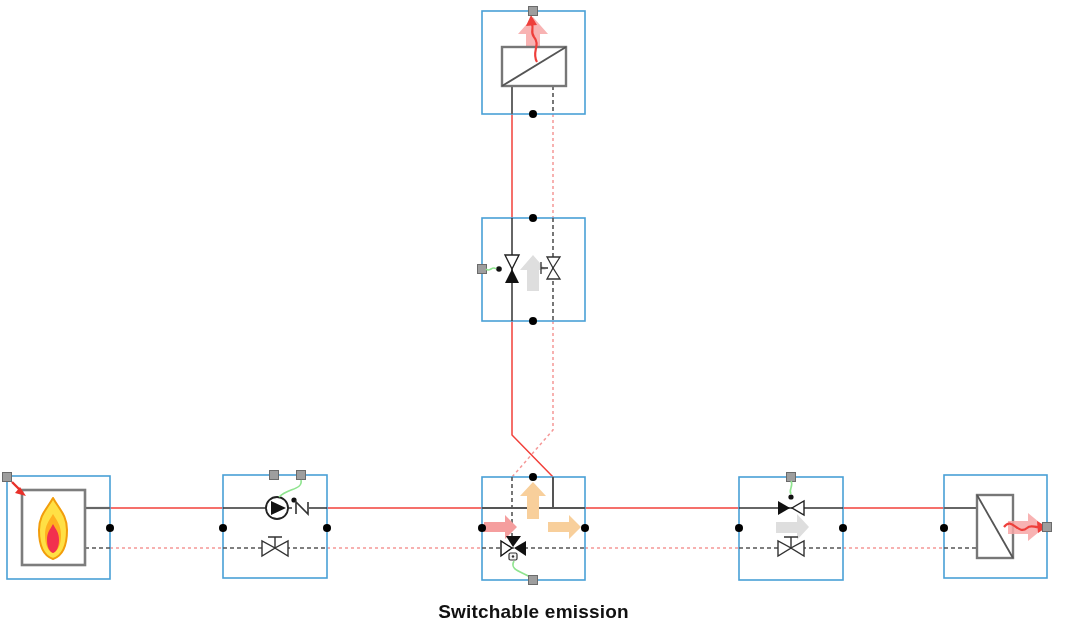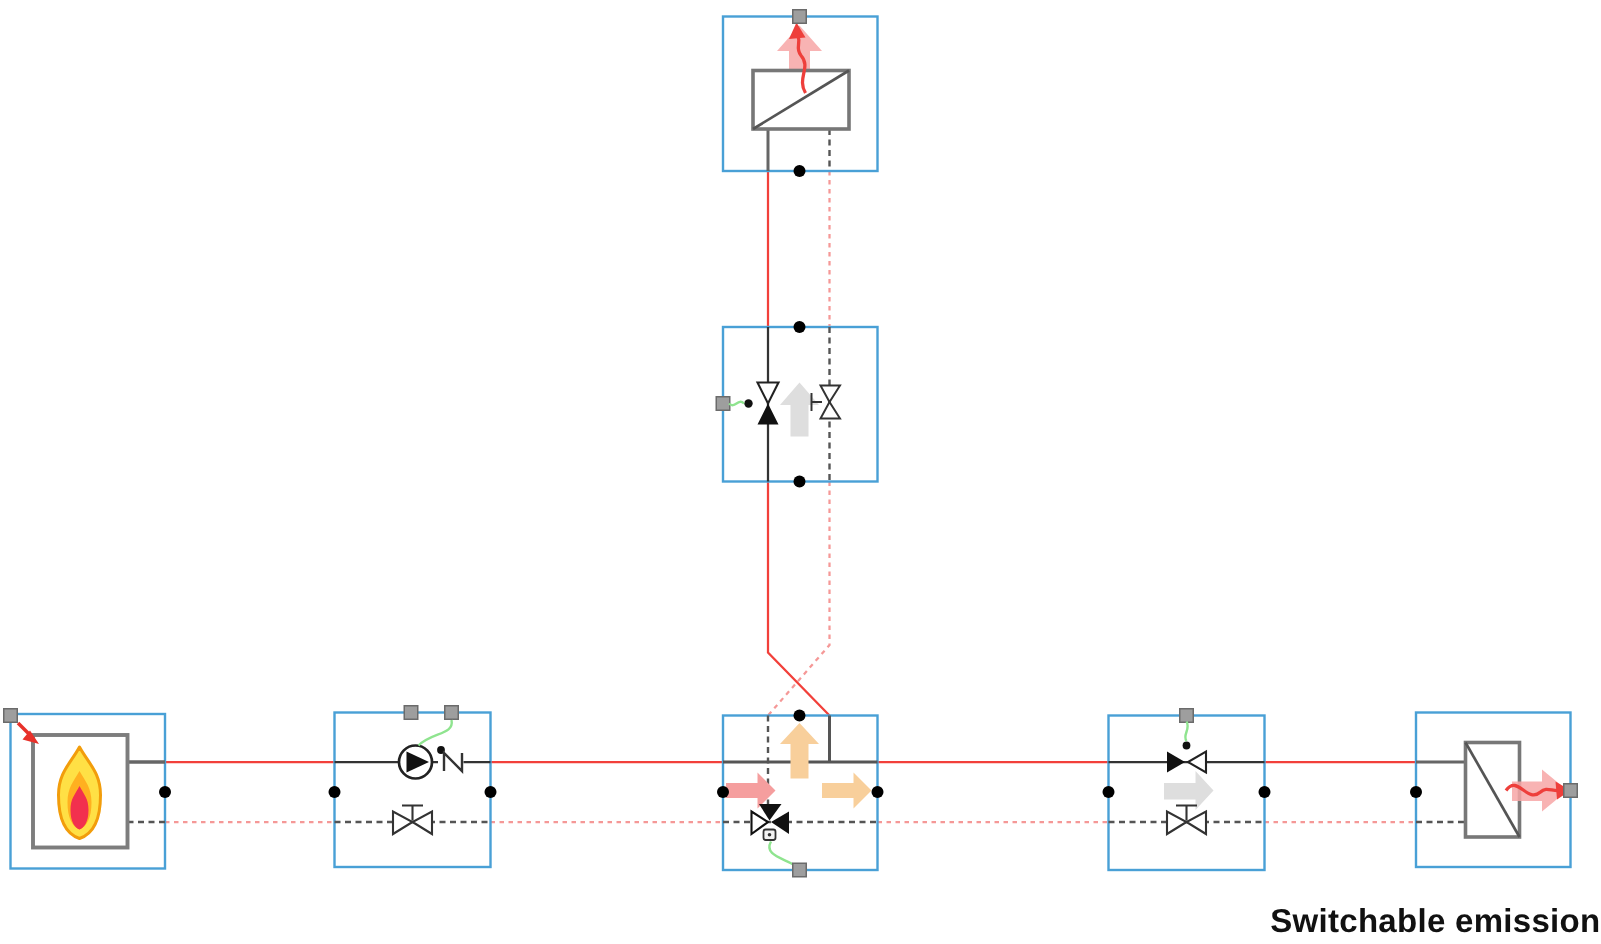--- a/index.html
+++ b/index.html
@@ -1,20 +1,20 @@
 <!DOCTYPE html>
 <html><head>
 <meta charset="utf-8">
 <style>
   html,body{margin:0;padding:0;background:#fff;}
   .canvas{position:relative;width:1067px;height:629px;background:#fff;overflow:hidden;
           font-family:"Liberation Sans", sans-serif;}
   .canvas svg{position:absolute;left:0;top:0;}
-  .caption{position:absolute;left:0;top:601px;width:1067px;text-align:right;
-           font-weight:bold;font-size:22px;color:#111;letter-spacing:.2px;}
+  .caption{position:absolute;left:0;top:601px;width:1067px;text-align:center;
+           font-weight:bold;font-size:19px;color:#111;letter-spacing:.2px;}
 </style>
 </head>
 <body>
 
 <div class="canvas">
 <svg width="1067" height="629" viewBox="0 0 1067 629">
 
   <g stroke-linecap="butt" fill="none">
 
     <path d="M110,508 H223" stroke="#f2403a" stroke-width="1.5"></path>

